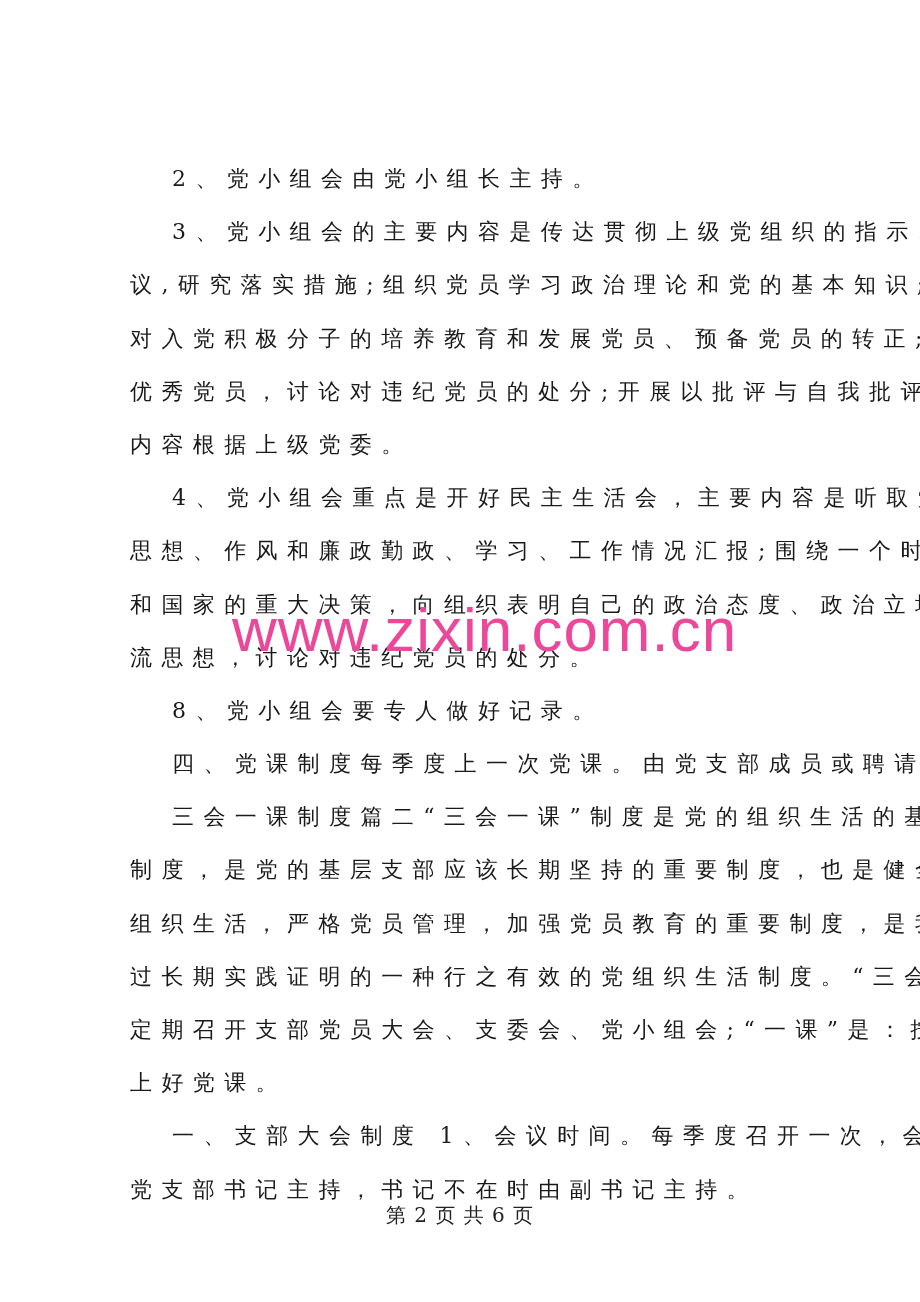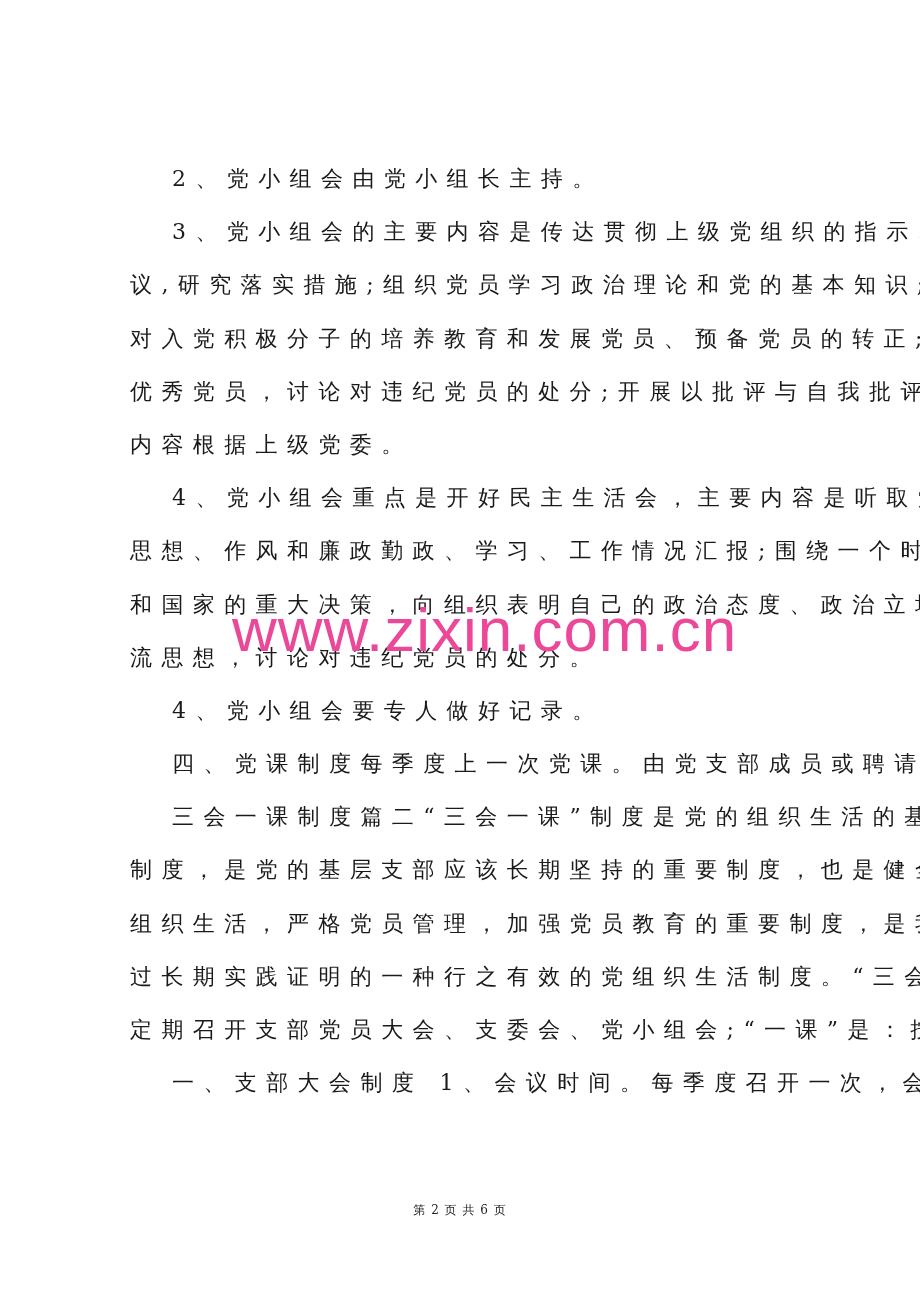--- a/index.html
+++ b/index.html
@@ -50,47 +50,49 @@
     letter-spacing: 1px;
     white-space: nowrap;
     pointer-events: none;
   }
   .footer {
     position: absolute;
     left: 0;
     width: 920px;
     top: 1202px;
     text-align: center;
-    font-size: 12px;
+    font-size: 20px;
     color: #222222;
     letter-spacing: 1px;
     font-family: "DejaVu Serif", "Liberation Serif", serif;
   }
 </style>
 </head>
 <body>
 
 <div class="page">
   <div class="content">
     <div class="line indent">2、党小组会由党小组长主持。</div>
     <div class="line indent">3、党小组会的主要内容是传达贯彻上级党组织的指示、决</div>
     <div class="line">议,研究落实措施;组织党员学习政治理论和党的基本知识;讨论</div>
     <div class="line">对入党积极分子的培养教育和发展党员、预备党员的转正;评选</div>
     <div class="line">优秀党员，讨论对违纪党员的处分;开展以批评与自我批评为主</div>
     <div class="line">内容根据上级党委。</div>
     <div class="line indent">4、党小组会重点是开好民主生活会，主要内容是听取党员</div>
     <div class="line">思想、作风和廉政勤政、学习、工作情况汇报;围绕一个时期党</div>
     <div class="line">和国家的重大决策，向组织表明自己的政治态度、政治立场，交</div>
     <div class="line">流思想，讨论对违纪党员的处分。</div>
-    <div class="line indent">4、党小组会要专人做好记录。</div>
+    <div class="line indent">8、党小组会要专人做好记录。</div>
     <div class="line indent">四、党课制度每季度上一次党课。由党支部成员或聘请人员</div>
     <div class="line indent">三会一课制度篇二“三会一课”制度是党的组织生活的基本</div>
     <div class="line">制度，是党的基层支部应该长期坚持的重要制度，也是健全党的</div>
     <div class="line">组织生活，严格党员管理，加强党员教育的重要制度，是我党经</div>
     <div class="line">过长期实践证明的一种行之有效的党组织生活制度。“三会”是:</div>
     <div class="line">定期召开支部党员大会、支委会、党小组会;“一课”是：按时</div>
+    <div class="line">上好党课。</div>
     <div class="line indent">一、支部大会制度 1、会议时间。每季度召开一次，会议由</div>
+    <div class="line">党支部书记主持，书记不在时由副书记主持。</div>
   </div>
 
   <div class="watermark">www.zixin.com.cn</div>
 
   <div class="footer">第 2 页  共 6 页</div>
 </div>
 
 </body></html>

